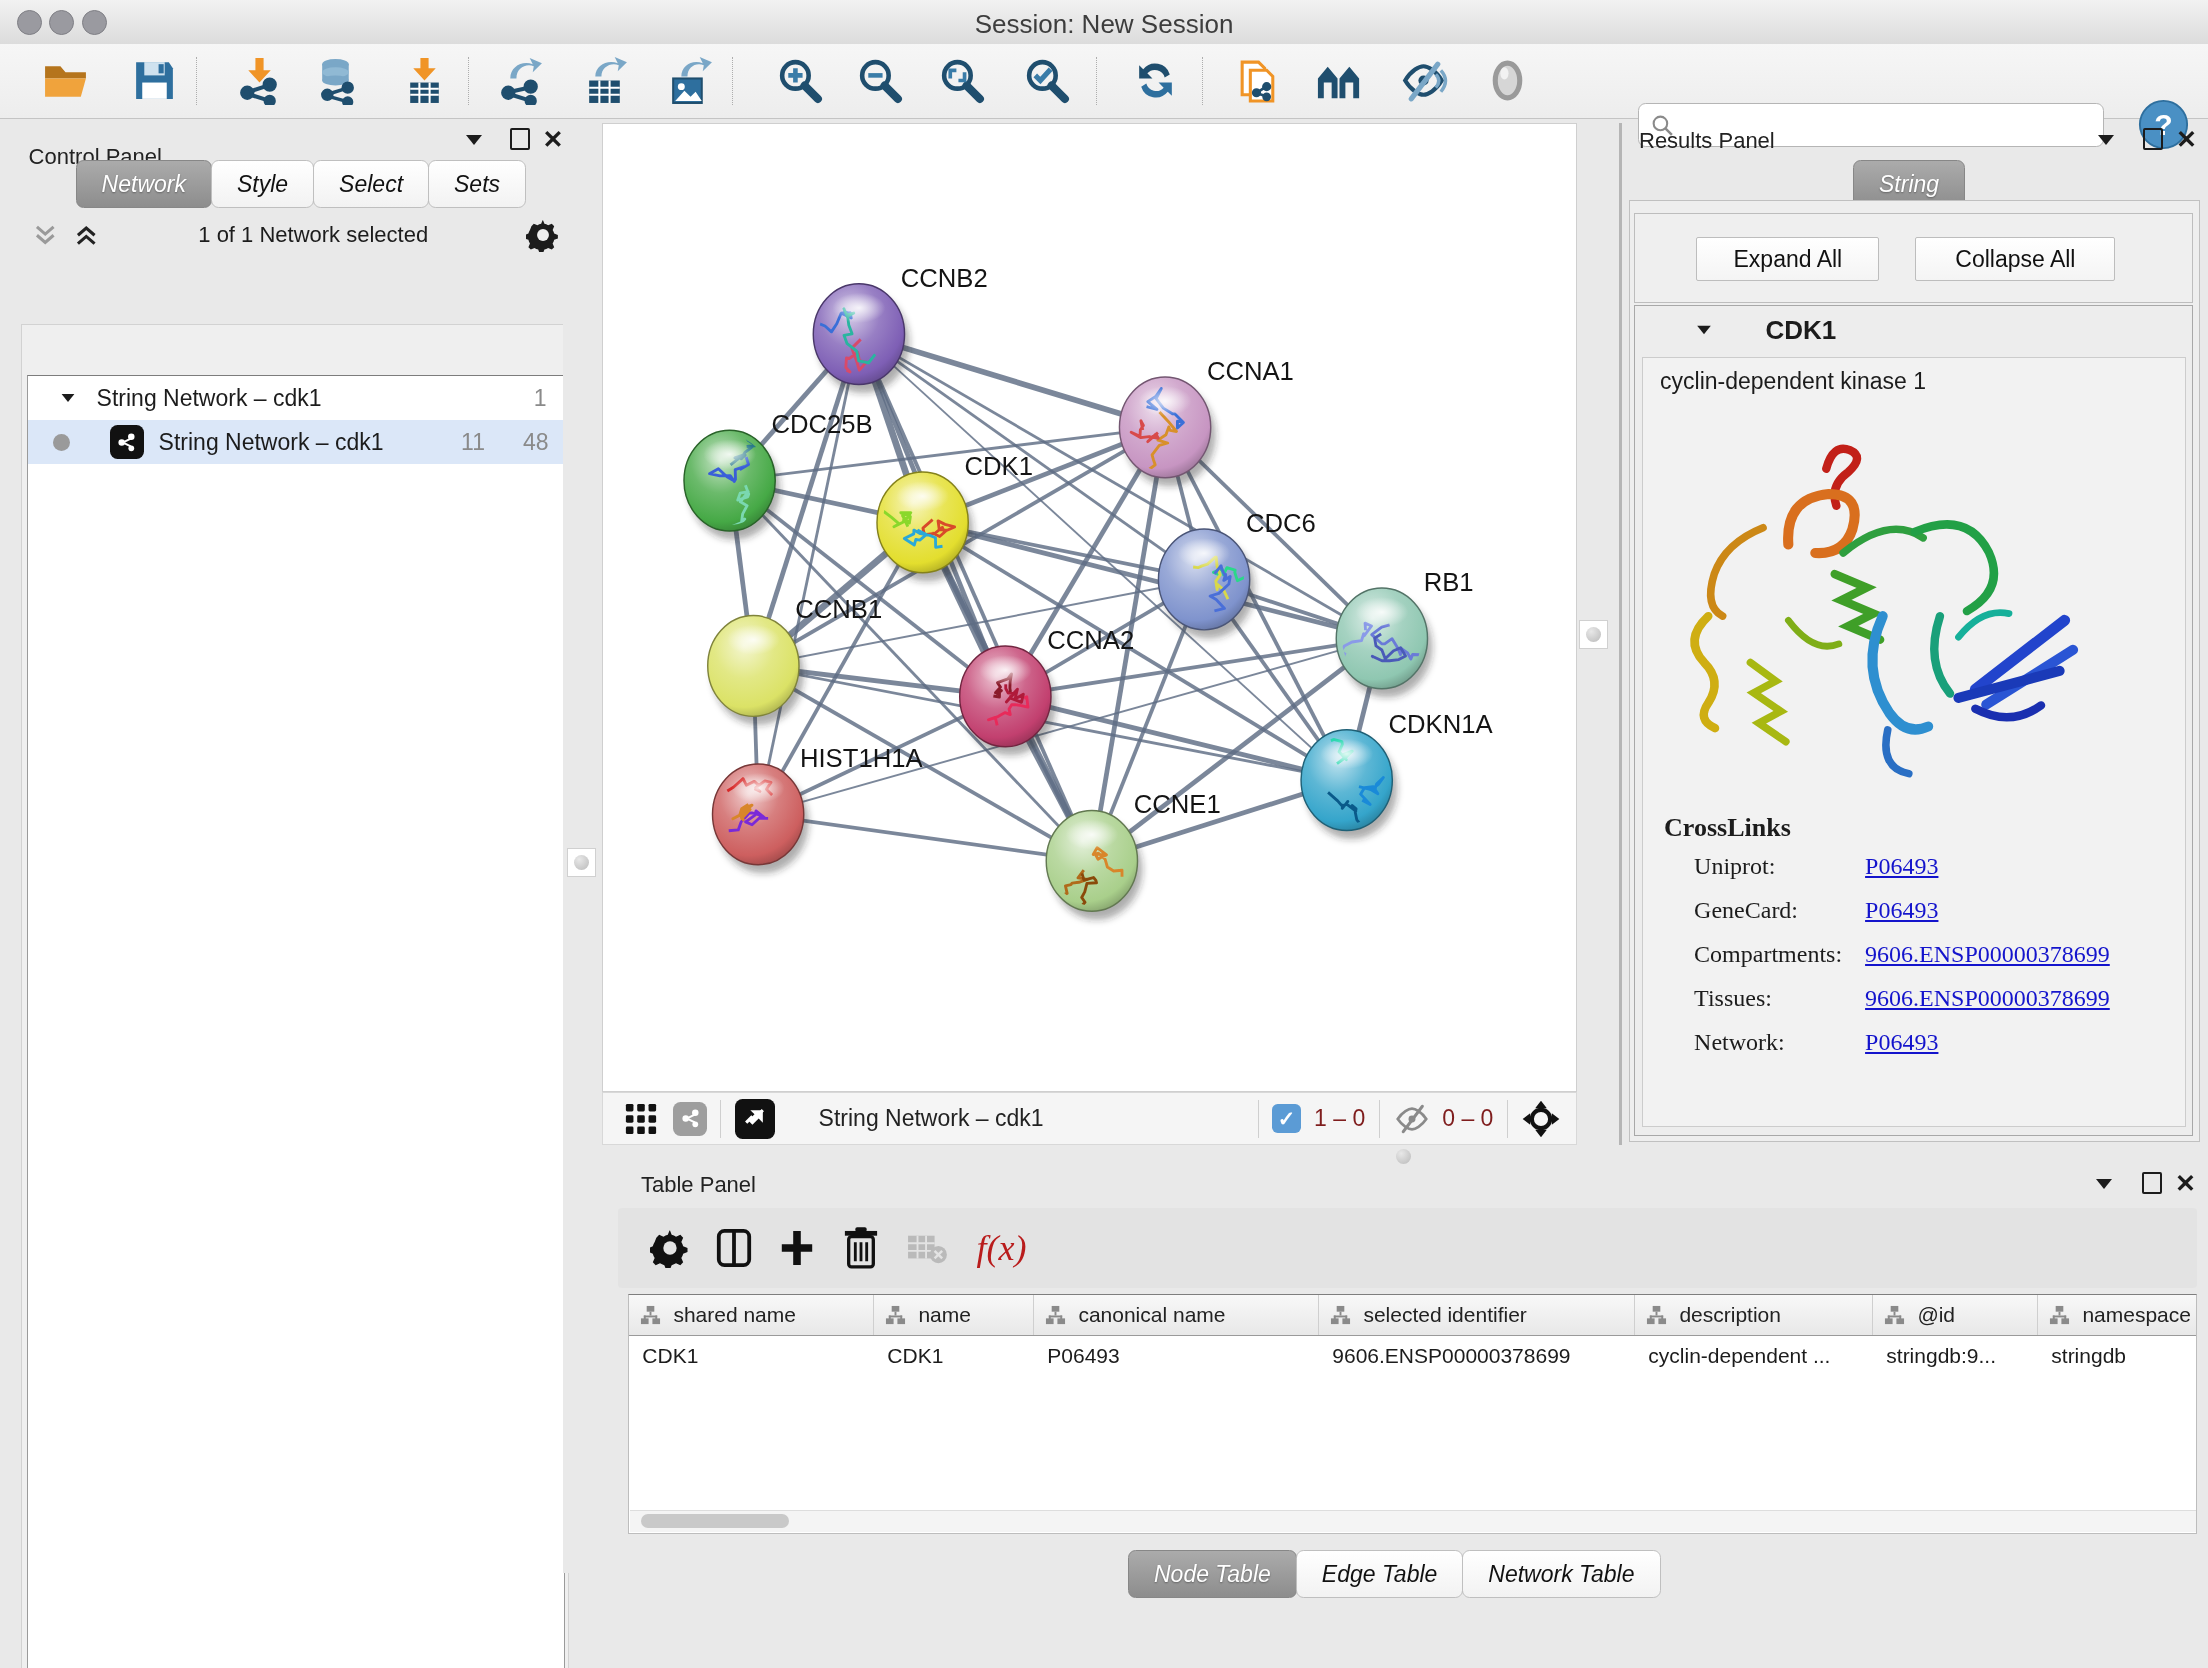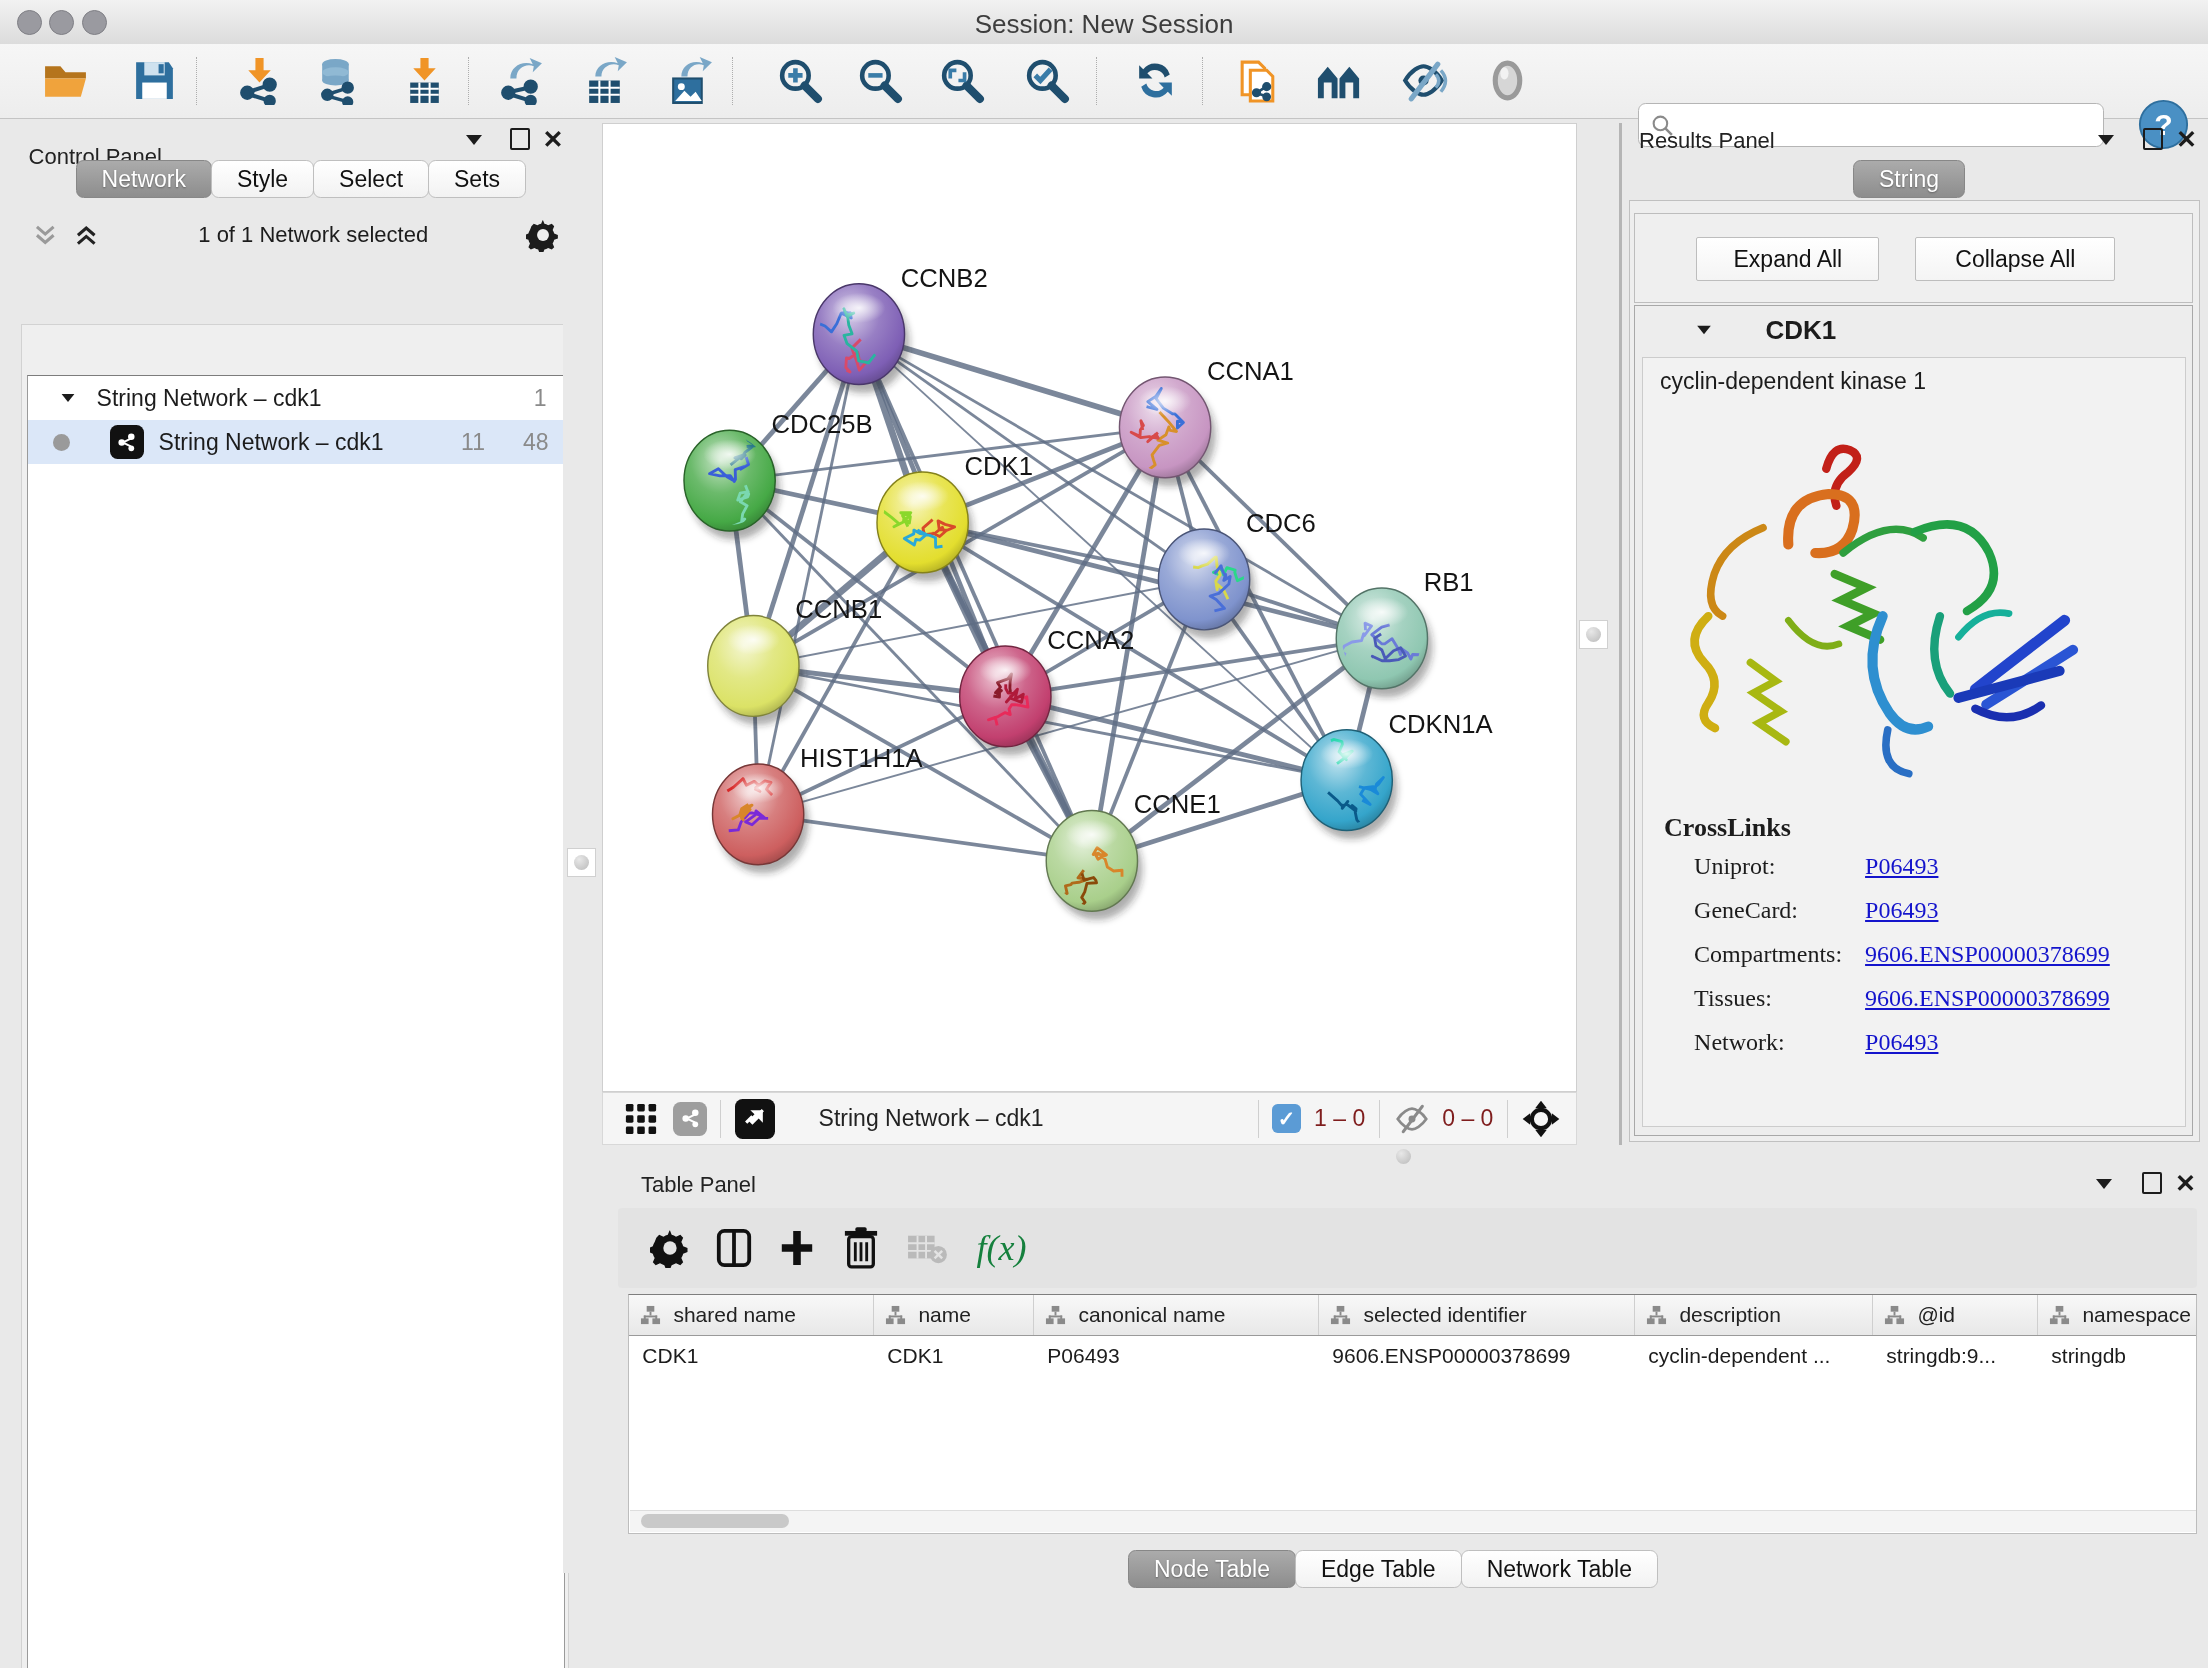--- a/index.html
+++ b/index.html
@@ -22,23 +22,23 @@
   .search input{border:none;outline:none;font-size:21px;width:399px;background:transparent;
           font-family:"Liberation Sans",sans-serif;}
 
   
   .phead{font-size:22px;color:#222;}
   .caret{width:0;height:0;border-left:8.6px solid transparent;border-right:8.6px solid transparent;
          border-top:10.5px solid #1c1c1c;display:inline-block;}
   .floatico{width:16px;height:18px;border:2.9px solid #1c1c1c;border-radius:1.9px;display:inline-block;}
   .closeico{font-size:25px;font-weight:700;color:#1c1c1c;line-height:19px;}
 
-  .tab{height:38px;padding:0 25px;display:flex;align-items:center;justify-content:center;
+  .tab{height:48px;padding:0 25px;display:flex;align-items:center;justify-content:center;
        font-size:23px;background:linear-gradient(#ffffff,#f2f2f2);border:1px solid #bfbfbf;
-       border-radius:7.6px;color:#111;box-sizing:border-box;margin-right:-1px;}
+       border-radius:7.6px;color:#111;box-sizing:border-box;margin-right:-1px;font-style:italic;}
   .tab.sel{background:linear-gradient(#ababab,#8d8d8d);color:#fff;border-color:#878787;
        text-shadow:0 1px 1.9px rgba(0,0,0,.35);}
 
   .btn{background:linear-gradient(#ffffff,#f4f4f4);border:1px solid #bdbdbd;border-radius:2px;
        display:flex;align-items:center;justify-content:center;font-size:23px;color:#111;}
 
   
   .cpanel-body{left:13.3px;top:202px;width:546px;height:1372px;background:#efefef;border:1px solid #d2d2d2;}
   .treebox{left:19px;top:253px;width:536px;height:1316px;background:#fff;border:1px solid #9a9a9a;
            border-top:1.9px solid #7c7c7c;}
@@ -771,21 +771,21 @@
         <rect x="13" y="0" width="12" height="5" rx="2" fill="#111"></rect>
       </svg>
     <svg width="42" height="36" viewBox="0 0 44 38" style="margin-left:27px;opacity:.45">
         <rect x="2" y="6" width="28" height="24" fill="#8a8a8a"></rect>
         <g stroke="#e3e3e3" stroke-width="2">
           <path d="M2 14h28M2 22h28M12 6v24M21 6v24"></path>
         </g>
         <circle cx="34" cy="26" r="9" fill="#8a8a8a"></circle>
         <path d="M30 22l8 8M38 22l-8 8" stroke="#e3e3e3" stroke-width="2.6"></path>
       </svg>
-    <div style="margin-left:28.5px;font-size:36px;color:#15803d;font-style:italic;font-family:'Liberation Serif',serif">f(x)</div>
+    <div style="margin-left:28.5px;font-size:36px;color:#b91c1c;font-style:italic;font-family:'Liberation Serif',serif">f(x)</div>
   </div>
 
   <div class="abs tablebox">
     <div class="thead" id="thead">
         <div class="th" style="width: 245px;">
           <svg width="21" height="21" viewBox="0 0 22 22">
             <g fill="#8a8a8a">
               <rect x="7" y="1" width="8" height="6"></rect>
               <rect x="1" y="14" width="8" height="6"></rect>
               <rect x="13" y="14" width="8" height="6"></rect>

